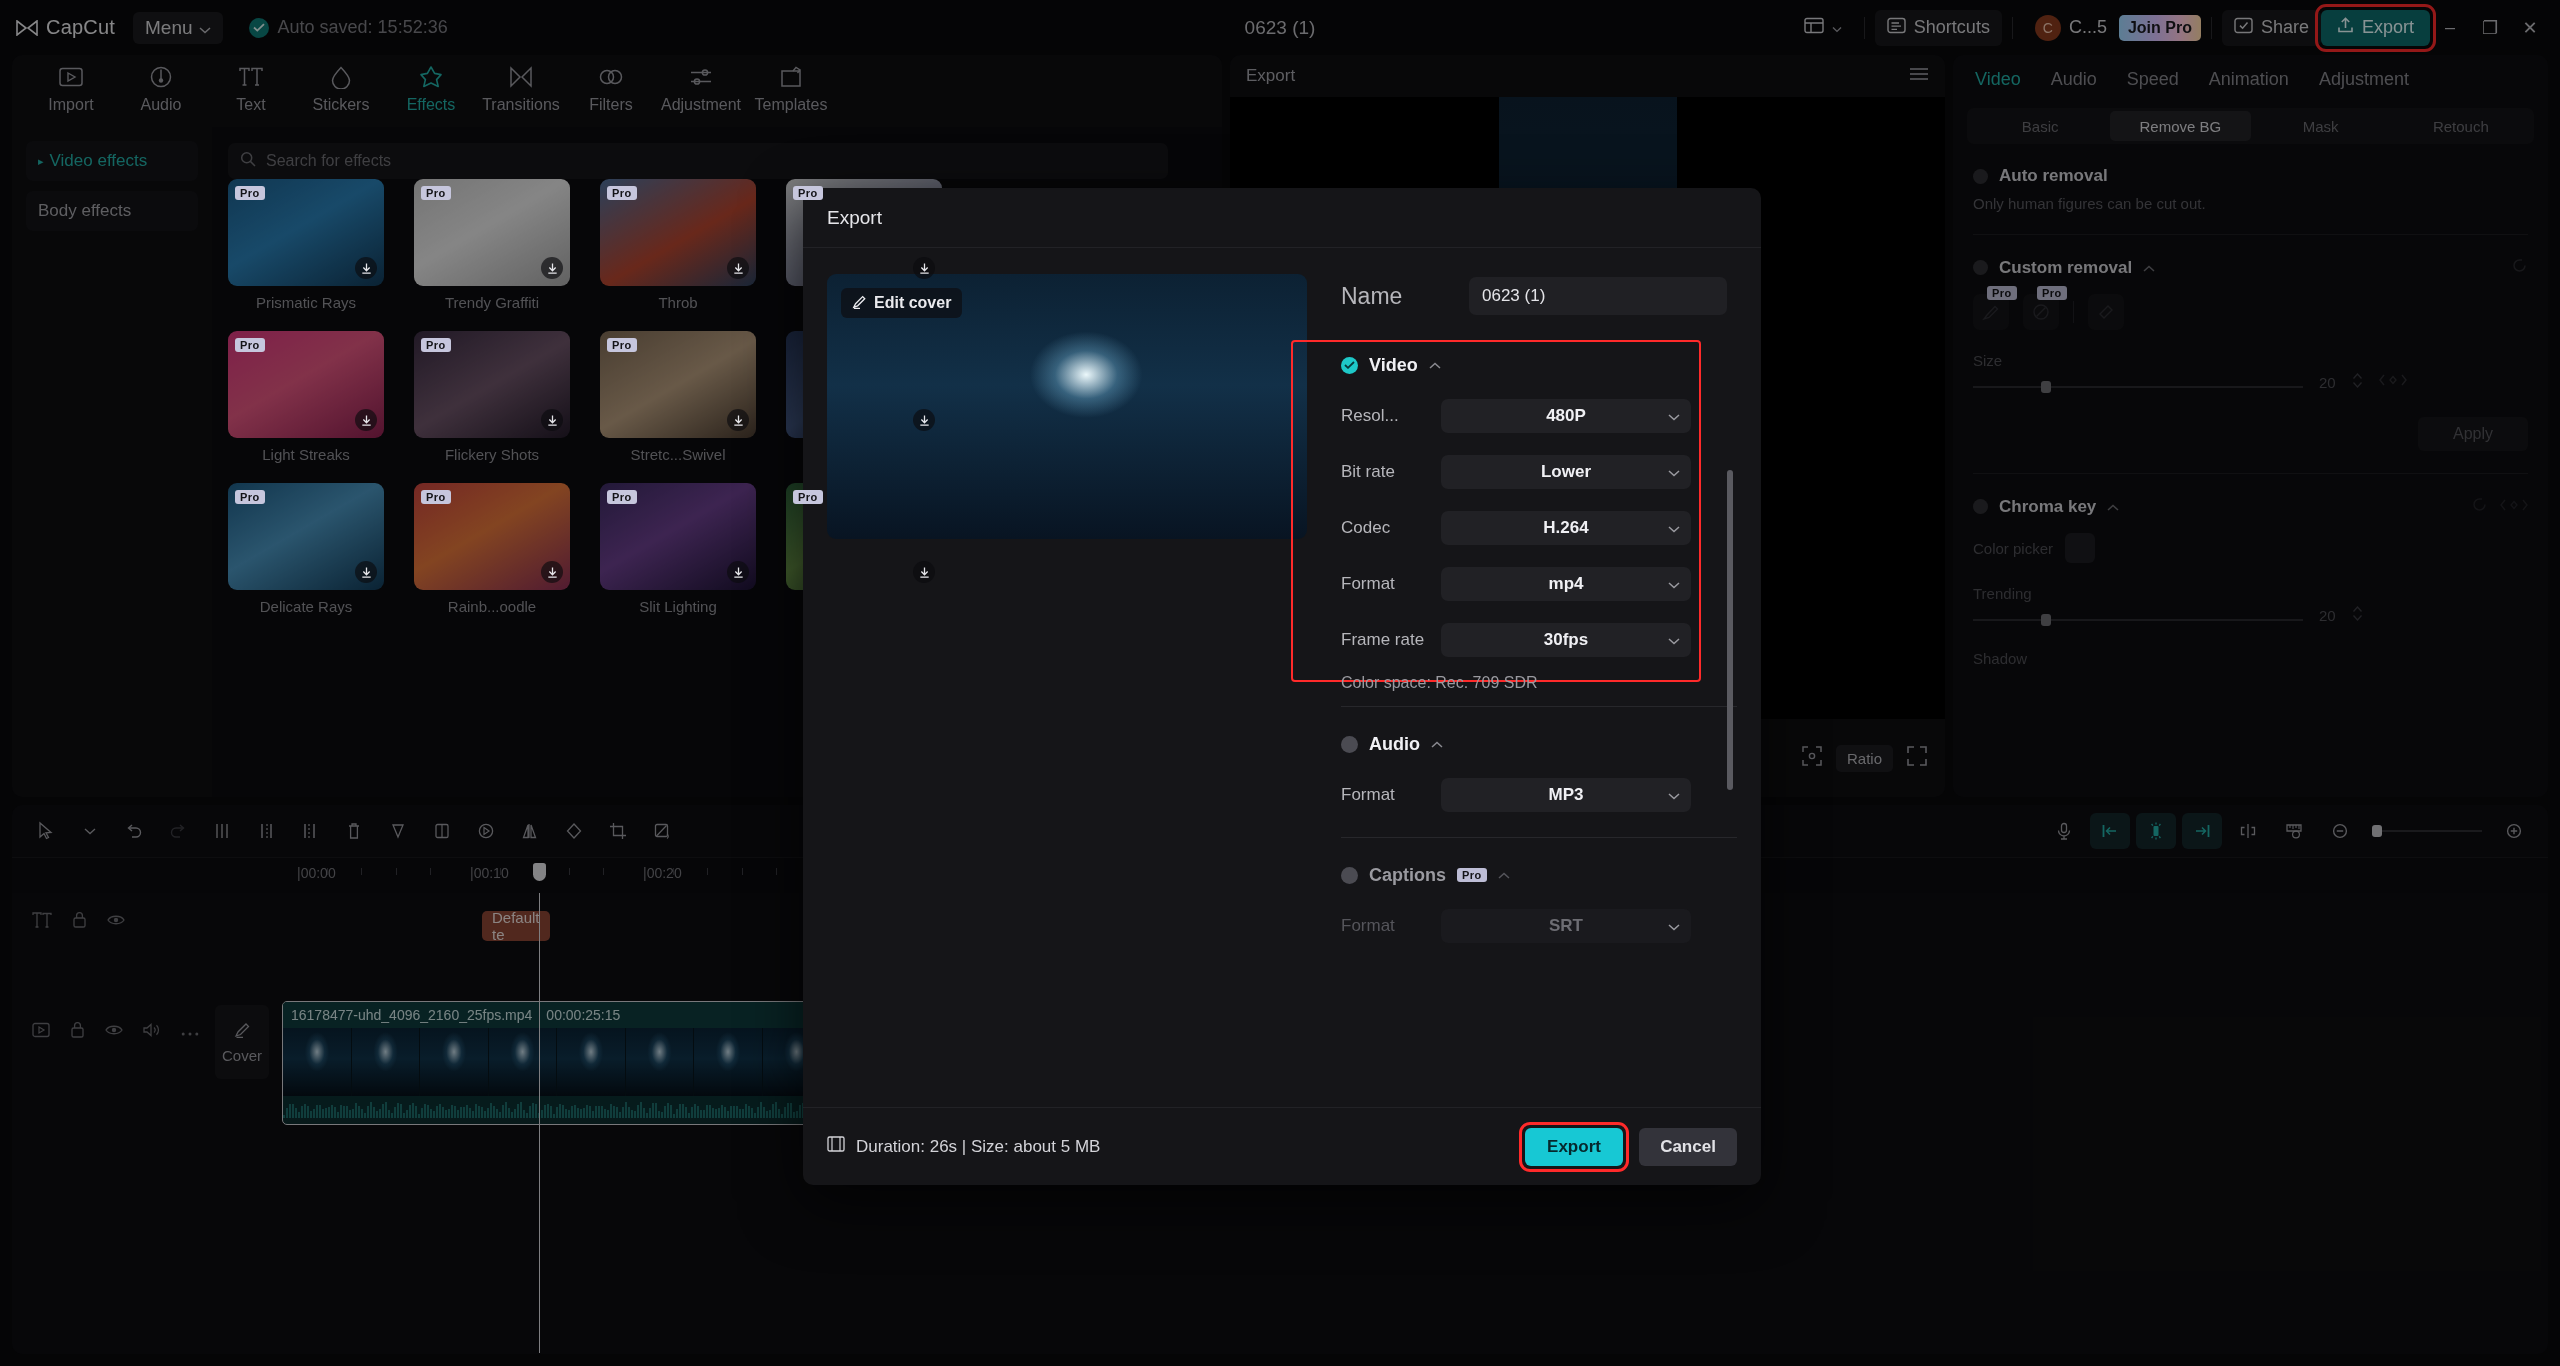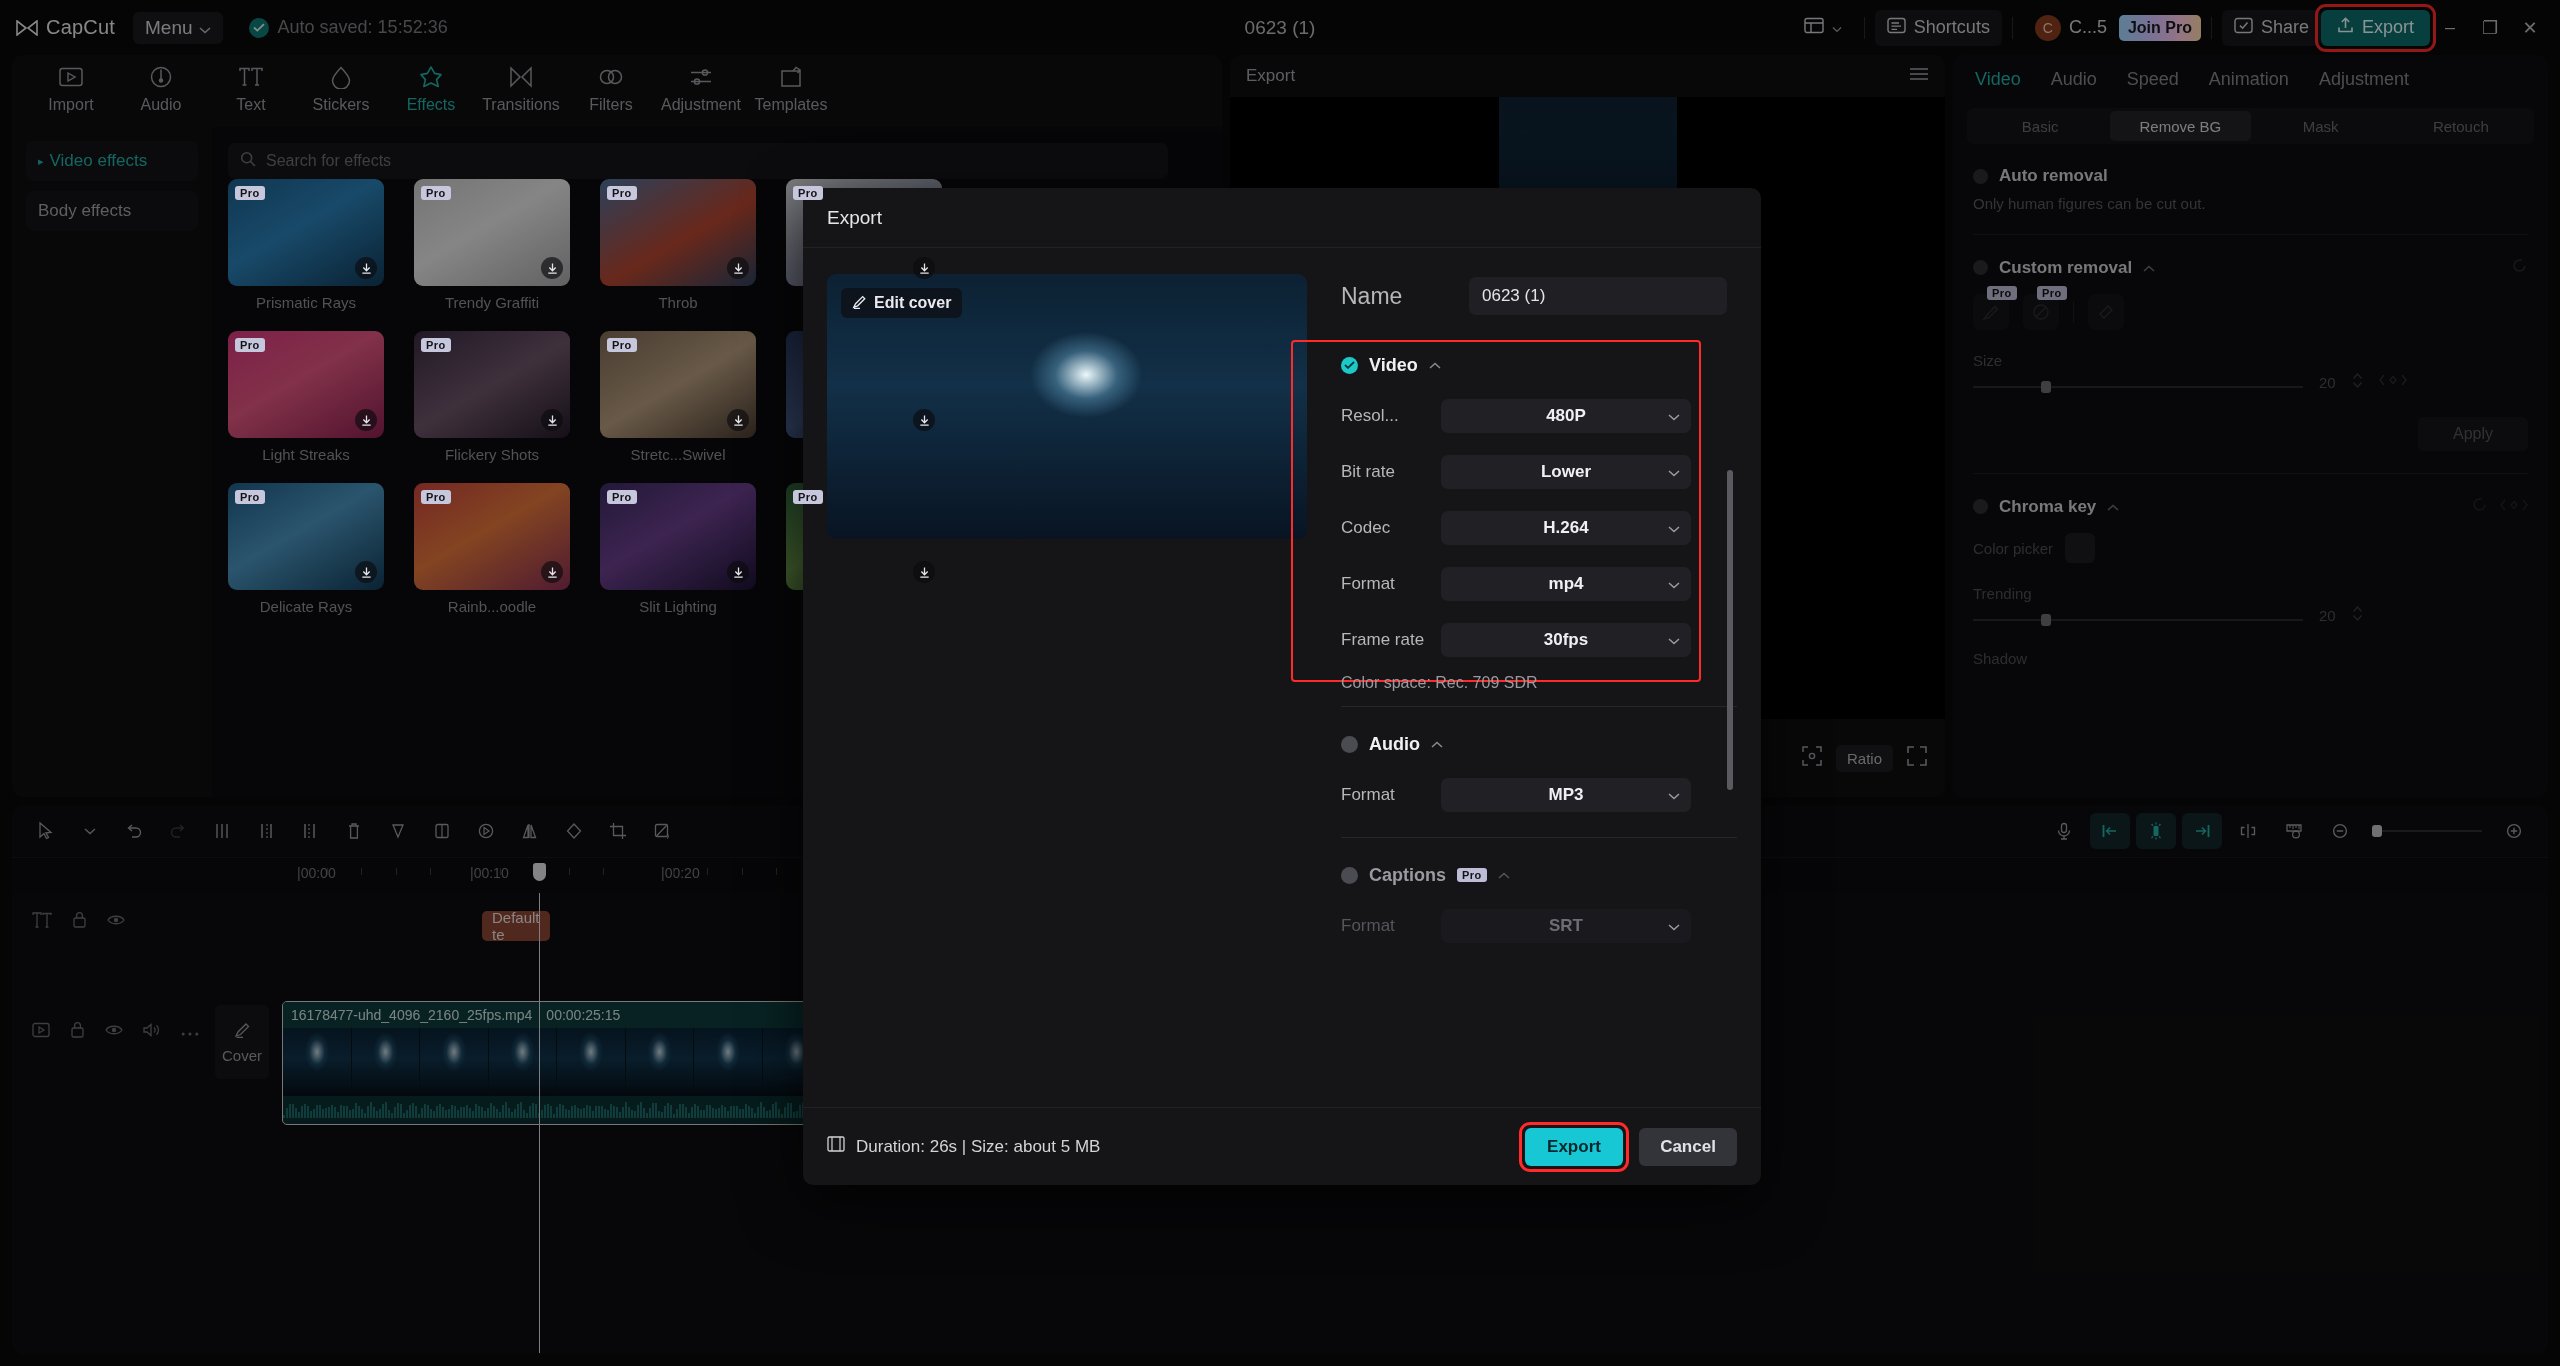--- a/index.html
+++ b/index.html
@@ -917,21 +917,21 @@
         <span class="rlabel" style="left: 285px;">|00:00</span>
         <span class="rtick" style="left: 314.6px;"></span>
         <span class="rtick" style="left: 349.2px;"></span>
         <span class="rtick" style="left: 383.8px;"></span>
         <span class="rtick" style="left: 418.4px;"></span>
         <span class="rlabel" style="left: 458px;">|00:10</span>
         <span class="rtick" style="left: 487.6px;"></span>
         <span class="rtick" style="left: 522.2px;"></span>
         <span class="rtick" style="left: 556.8px;"></span>
         <span class="rtick" style="left: 591.4px;"></span>
-        <span class="rlabel" style="left: 649px; text-align: center;">|00:20</span>
+        <span class="rlabel" style="left: 631px; text-align: center;">|00:20</span>
         <span class="rtick" style="left: 660.6px;"></span>
         <span class="rtick" style="left: 695.2px;"></span>
         <span class="rtick" style="left: 729.8px;"></span>
         <span class="rtick" style="left: 764.4px;"></span>
         <span class="rlabel" style="left: 804px;">|00:30</span>
         <span class="rtick" style="left: 833.6px;"></span>
         <span class="rtick" style="left: 868.2px;"></span>
         <span class="rtick" style="left: 902.8px;"></span>
         <span class="rtick" style="left: 937.4px;"></span>
         <span class="rlabel" style="left: 977px;">|00:40</span>

